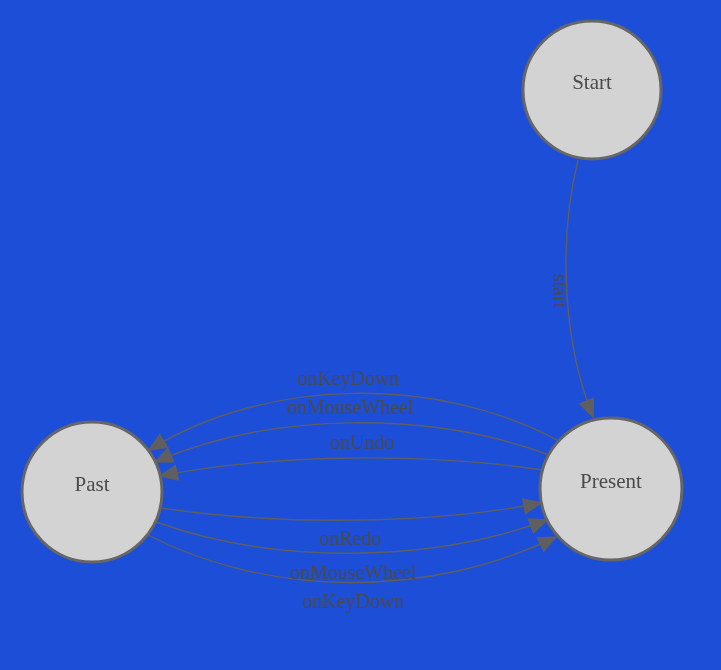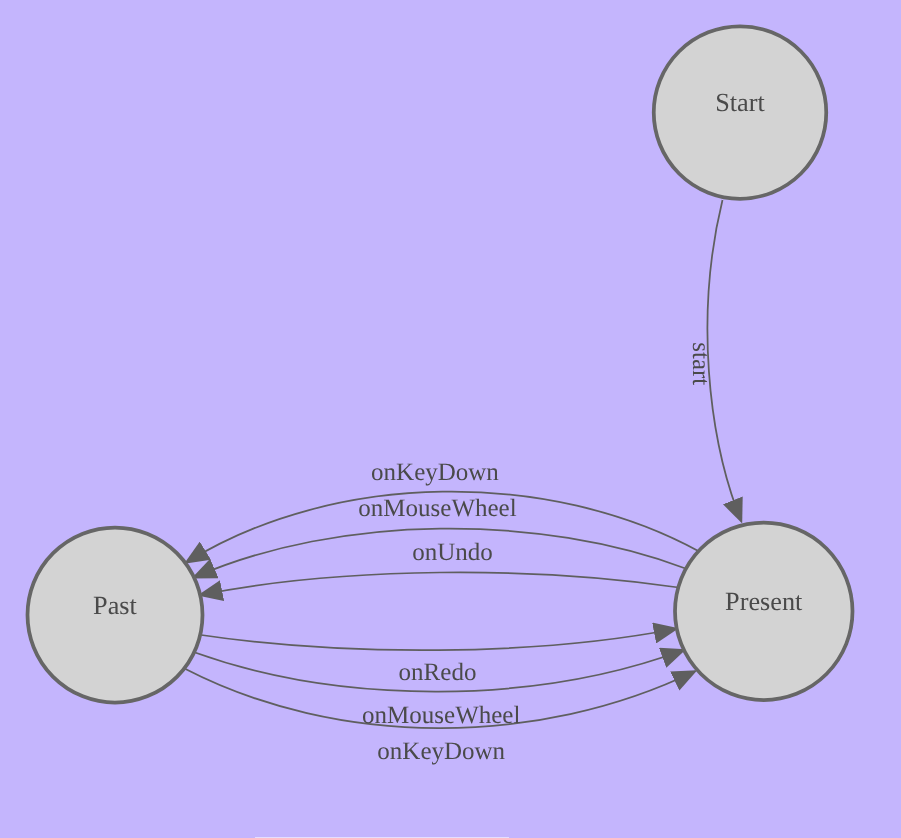--- a/index.html
+++ b/index.html
@@ -4,21 +4,21 @@
 <style>
   html, body {
     margin: 0;
     padding: 0;
     background: #ffffff;
   }
   .stage {
     position: relative;
     width: 721px;
     height: 670px;
-    background: #c4b5fd;
+    background: #1d4ed8;
     overflow: hidden;
   }
   svg { display: block; }
   .edge-path {
     fill: none;
     stroke-width: 1.4px;
   }
   .node-circle {
     stroke-width: 3px;
   }

